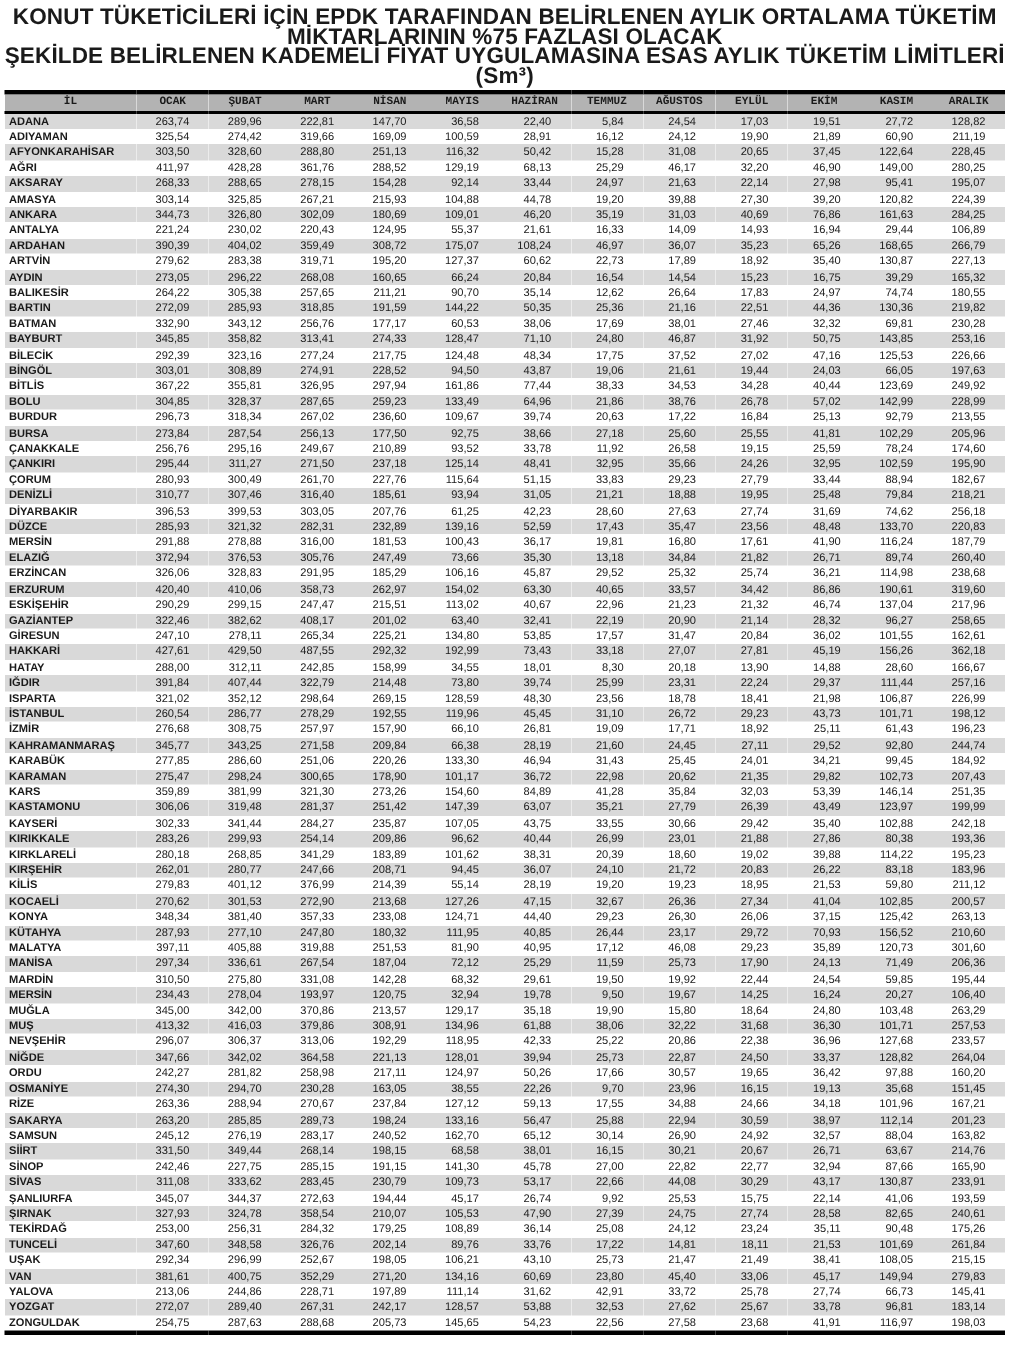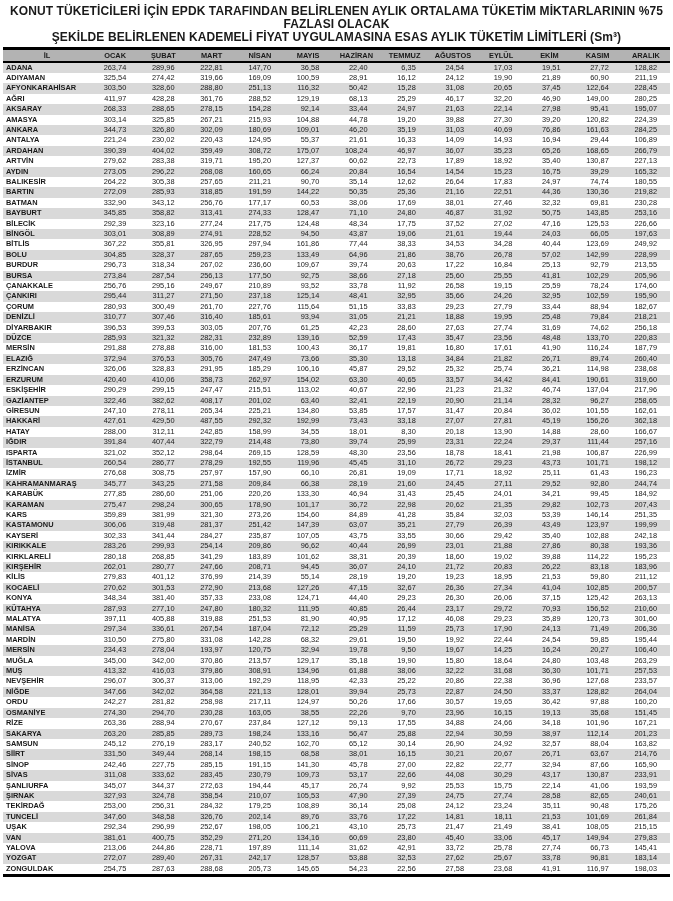--- a/index.html
+++ b/index.html
@@ -14,21 +14,21 @@
     font-family:"Liberation Sans","DejaVu Sans",sans-serif;
     color:var(--text);
     width:673px;
     height:901px;
     overflow:hidden;
   }
   .page{padding:5px 3px 0 3px;}
   .title{
     text-align:center;
     font-weight:bold;
-    font-size:12px;
+    font-size:15px;
     line-height:13px;
     color:#1a1a1a;
     letter-spacing:0.1px;
   }
   .title .l2{margin-top:0;}
   table{
     width:100%;
     border-collapse:collapse;
     table-layout:fixed;
     margin-top:3px;
@@ -38,20 +38,21 @@
   col.c-il{width:88px;}
   thead th{
     background:var(--header-bg);
     font-size:7.4px;
     font-weight:bold;
     height:13px;
     text-align:center;
     border-bottom:2px solid var(--border);
     white-space:nowrap;
     overflow:hidden;
+    font-family:Liberation Mono, monospace;
   }
   thead th.h-il{text-align:center;}
   tbody td{
     font-size:7.4px;
     height:10.4px;
     line-height:10.4px;
     white-space:nowrap;
     overflow:hidden;
     padding:0;
   }
@@ -99,21 +100,21 @@
     </thead>
     <tbody id="table-body">
         <tr>
           <td class="il">ADANA</td>
           <td class="val">263,74</td>
           <td class="val">289,96</td>
           <td class="val">222,81</td>
           <td class="val">147,70</td>
           <td class="val">36,58</td>
           <td class="val">22,40</td>
-          <td class="val">6,35</td>
+          <td class="val">5,84</td>
           <td class="val">24,54</td>
           <td class="val">17,03</td>
           <td class="val">19,51</td>
           <td class="val">27,72</td>
           <td class="val">128,82</td>
         </tr>
         <tr>
           <td class="il">ADIYAMAN</td>
           <td class="val">325,54</td>
           <td class="val">274,42</td>
@@ -552,21 +553,21 @@
           <td class="il">ERZURUM</td>
           <td class="val">420,40</td>
           <td class="val">410,06</td>
           <td class="val">358,73</td>
           <td class="val">262,97</td>
           <td class="val">154,02</td>
           <td class="val">63,30</td>
           <td class="val">40,65</td>
           <td class="val">33,57</td>
           <td class="val">34,42</td>
-          <td class="val">84,41</td>
+          <td class="val">86,86</td>
           <td class="val">190,61</td>
           <td class="val">319,60</td>
         </tr>
         <tr>
           <td class="il">ESKİŞEHİR</td>
           <td class="val">290,29</td>
           <td class="val">299,15</td>
           <td class="val">247,47</td>
           <td class="val">215,51</td>
           <td class="val">113,02</td>

